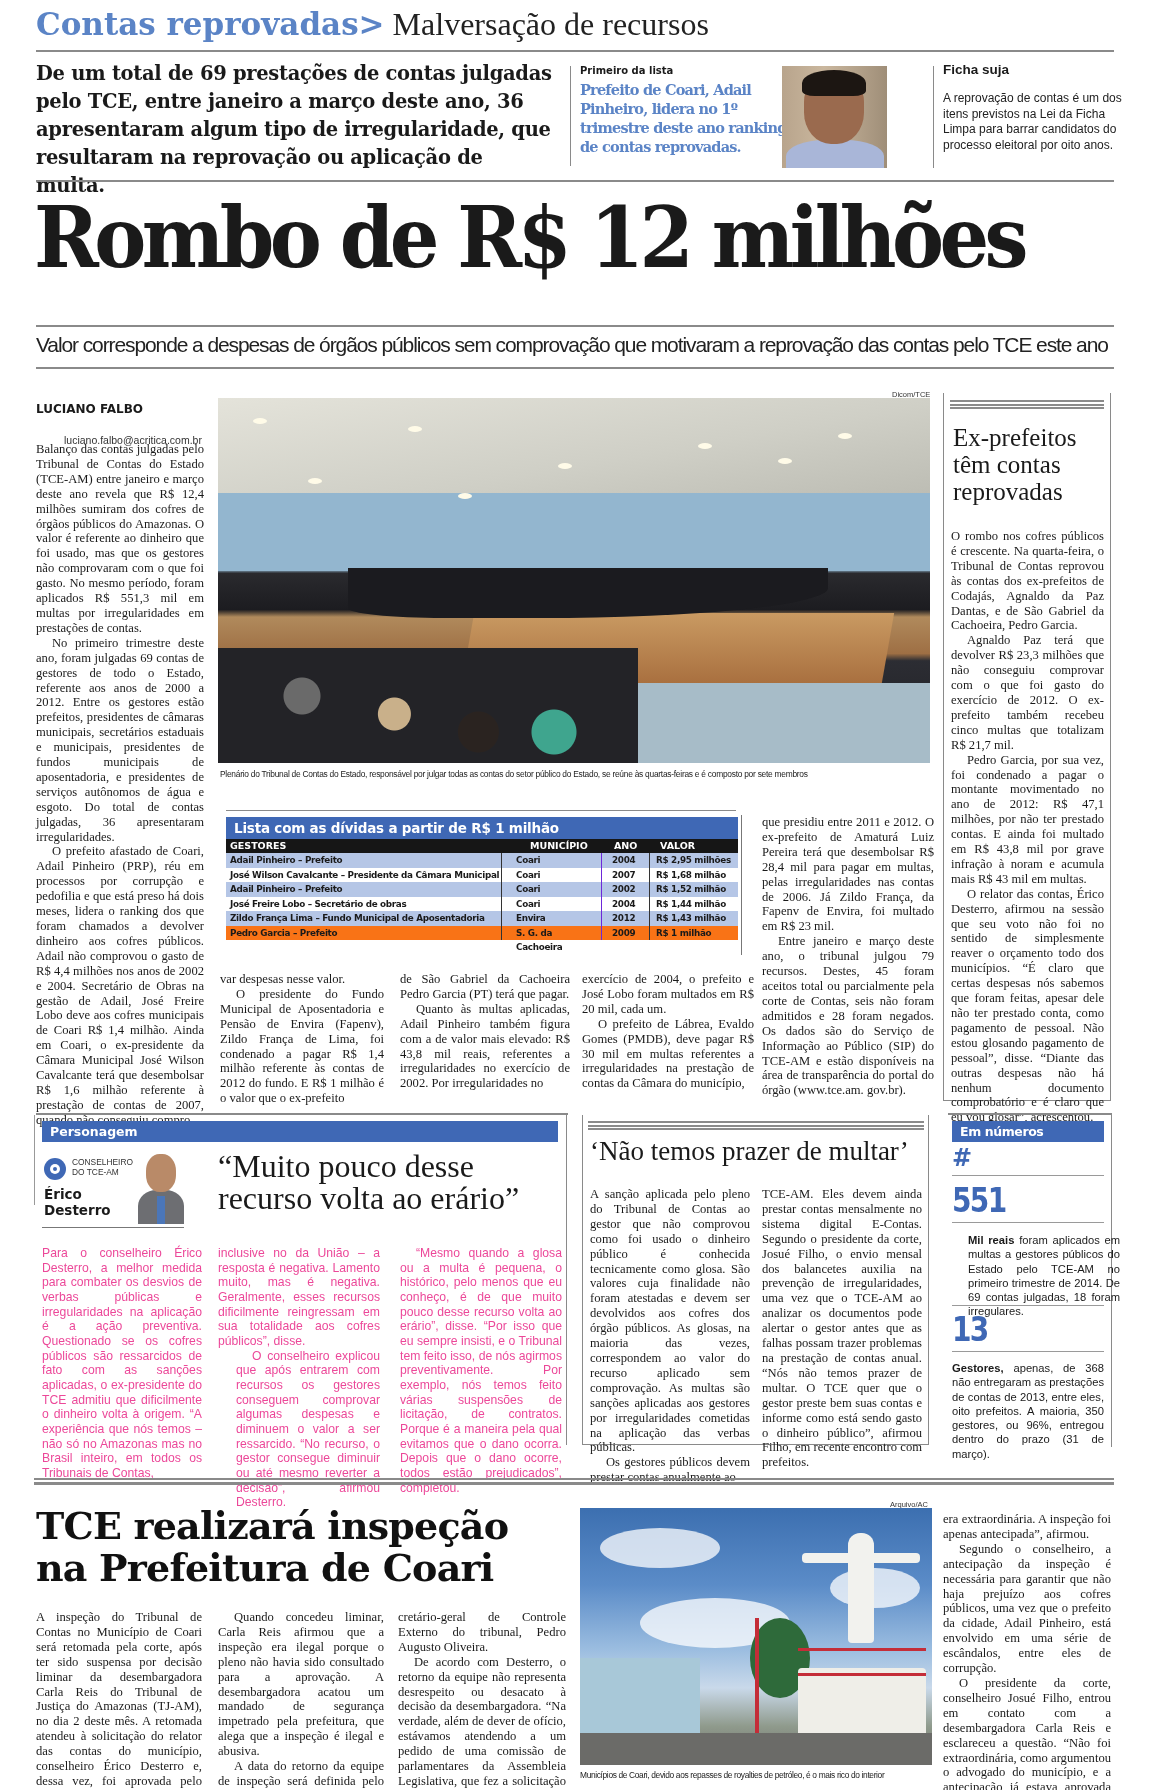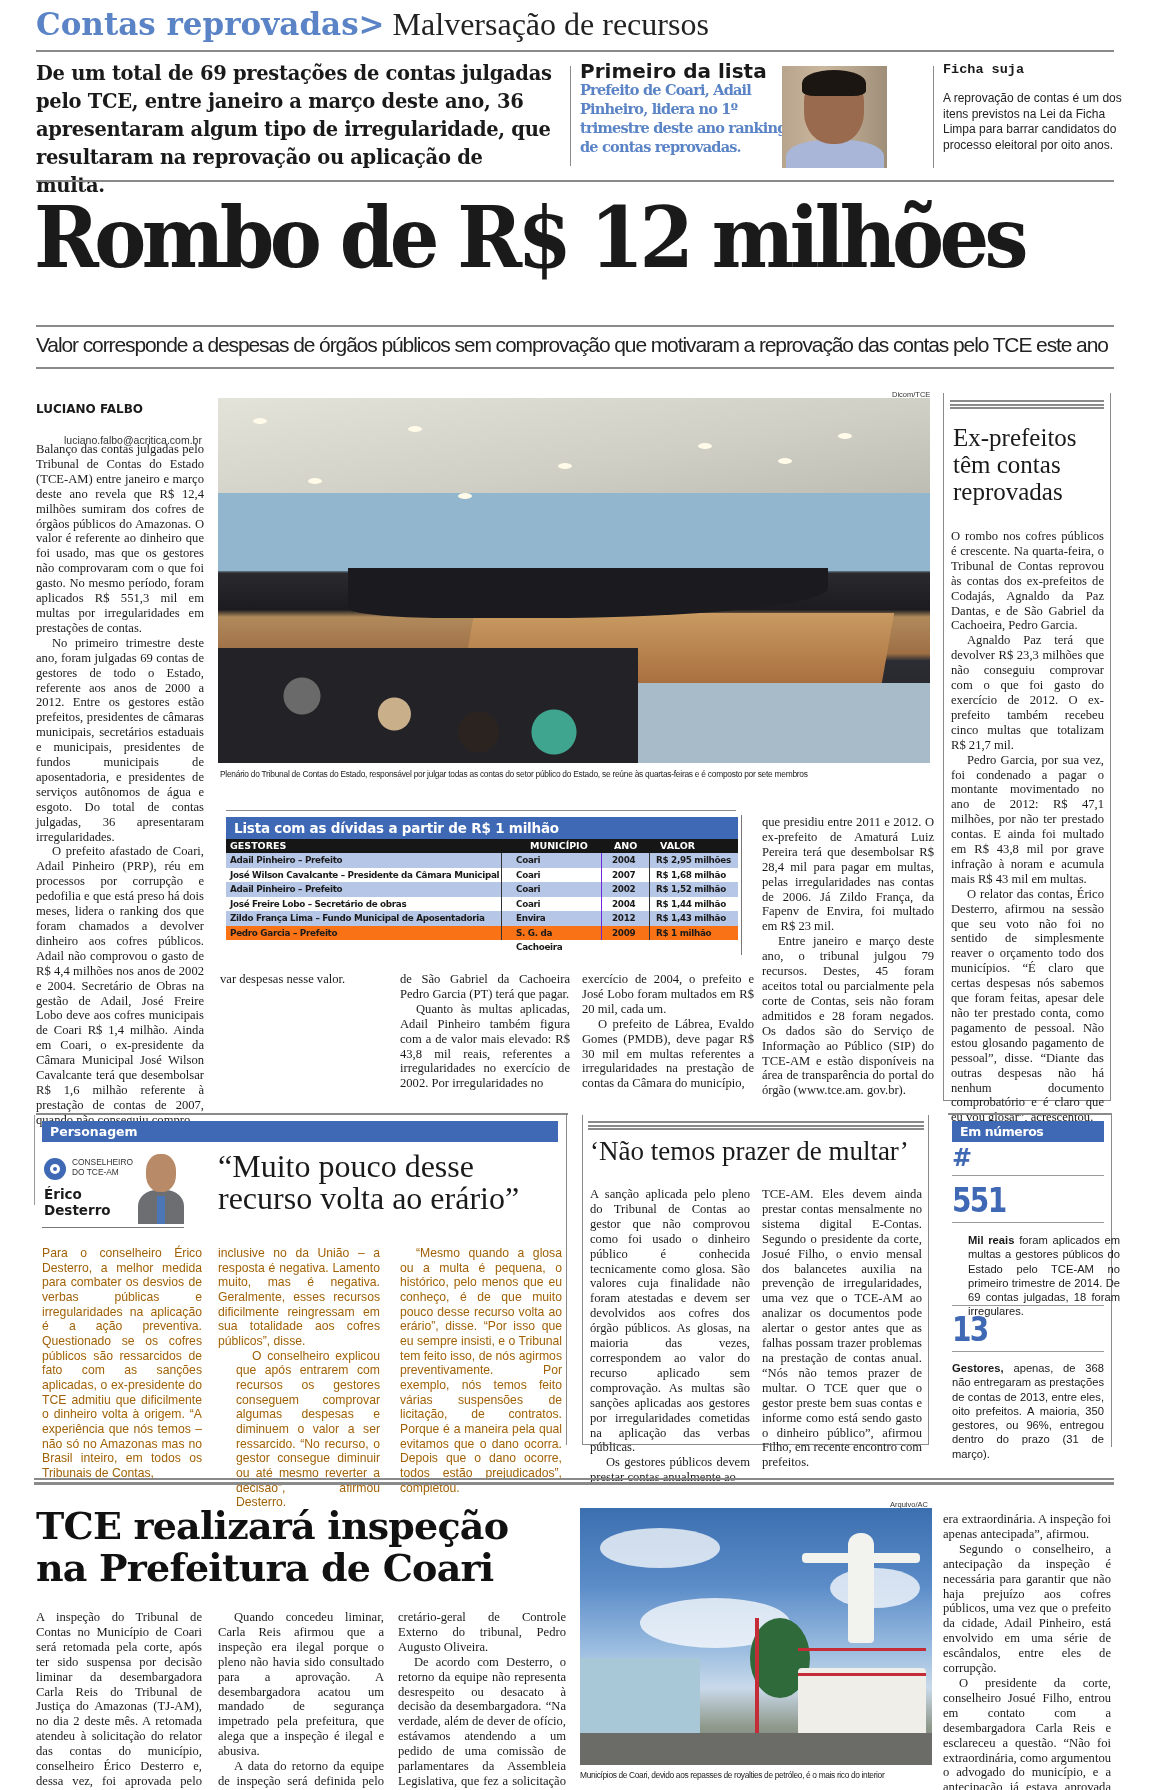--- a/index.html
+++ b/index.html
@@ -11,28 +11,28 @@
   .vrule { position: absolute; width: 1px; background: #8a8a8a; }
   .triple { position: absolute; height: 9px; border-top: 2px solid #8a8a8a; border-bottom: 2px solid #8a8a8a; }
   .triple::after { content: ""; position: absolute; left: 0; right: 0; top: 1.5px; height: 2px; background: #8a8a8a; }
 
   
   #kicker { left: 36px; top: 4px; font-size: 31px; line-height: 40px; white-space: nowrap; }
   #kicker .k1 { color: #5b84c6; font-weight: bold; font-family: "DejaVu Serif", serif; }
   #kicker .k2 { color: #222; font-family: "Liberation Serif", serif; font-size: 32px; }
   #deck { left: 36px; top: 60px; width: 520px; font-size: 19.5px; font-weight: bold; line-height: 28px; font-family: "DejaVu Serif", serif; letter-spacing: -0.3px; }
   #primeiro { left: 580px; top: 62px; width: 215px; }
-  #primeiro .t { font-family: "DejaVu Sans", sans-serif; font-weight: bold; font-size: 20px; line-height: 18px; }
+  #primeiro .t { font-family: "DejaVu Sans", sans-serif; font-weight: bold; font-size: 10px; line-height: 18px; }
   #primeiro .b { font-family: "DejaVu Serif", serif; font-weight: bold; color: #5b84c6; font-size: 14.5px; line-height: 19px; letter-spacing: -0.8px; }
   #photo-adail { left: 782px; top: 66px; width: 105px; height: 102px; background: linear-gradient(90deg, #b8a48c 0%, #cab79e 40%, #9f8e78 100%); overflow: hidden; }
   #photo-adail .face { position: absolute; left: 22px; top: 8px; width: 60px; height: 70px; border-radius: 40% 40% 45% 45%; background: #9a6a4e; }
   #photo-adail .hair { position: absolute; left: 20px; top: 4px; width: 64px; height: 26px; border-radius: 50% 50% 20% 20%; background: #1c1612; }
   #photo-adail .shirt { position: absolute; left: 4px; top: 74px; width: 98px; height: 40px; border-radius: 40% 40% 0 0; background: #a9b6d8; }
   #ficha { left: 943px; top: 62px; width: 180px; }
-  #ficha .t { font-family: Liberation Mono, monospace; font-weight: bold; font-size: 13.5px; }
+  #ficha .t { font-family: Liberation Sans, sans-serif; font-weight: bold; font-size: 13.5px; }
   #ficha .b { font-family: "Liberation Sans", sans-serif; font-size: 12px; line-height: 15.5px; margin-top: 14px; color: #222; }
 
   #headline { left: 34px; top: 188px; font-family: "DejaVu Serif", serif; font-weight: bold; font-size: 84px; line-height: 100px; letter-spacing: -5px; white-space: nowrap; transform: scaleX(0.93); transform-origin: left top; color: #1a1a1a; }
   #subdeck { left: 36px; top: 332px; font-family: "Liberation Sans", sans-serif; font-size: 21px; line-height: 26px; white-space: nowrap; letter-spacing: -1.1px; color: #222; }
 
   
   #byline { left: 36px; top: 402px; }
   #byline .n { font-family: "DejaVu Sans", sans-serif; font-weight: bold; font-size: 12px; }
   #byline .e { font-family: "Liberation Sans", sans-serif; font-size: 10.5px; margin-top: 18px; color: #333; padding-left: 28px; }
   .body { position: absolute; font-family: "Liberation Serif", serif; font-size: 12.6px; line-height: 14.9px; text-align: justify; color: #1a1a1a; }
@@ -89,21 +89,21 @@
   #pers-icon::after { content: ""; position: absolute; left: 6px; top: 6px; width: 10px; height: 10px; border-radius: 50%; background: #fff; }
   #pers-icon::before { content: ""; position: absolute; left: 9px; top: 9px; width: 4px; height: 4px; border-radius: 50%; background: #3f68b5; z-index: 2; }
   #pers-role { left: 72px; top: 1157px; font-family: "Liberation Sans", sans-serif; font-size: 8.4px; line-height: 10px; color: #333; }
   #pers-name { left: 44px; top: 1186px; font-family: "DejaVu Sans", sans-serif; font-weight: bold; font-size: 13.5px; line-height: 16px; }
   #photo-erico { left: 138px; top: 1152px; width: 46px; height: 72px; overflow: hidden; background: #fff; }
   #photo-erico .h { position: absolute; left: 8px; top: 2px; width: 30px; height: 38px; border-radius: 45%; background: #b98a68; }
   #photo-erico .s { position: absolute; left: 0; top: 38px; width: 46px; height: 40px; border-radius: 40% 40% 0 0; background: #6d6e72; }
   #photo-erico .t { position: absolute; left: 19px; top: 44px; width: 8px; height: 28px; background: #4b76b8; }
   #pers-line { left: 42px; top: 1227px; width: 142px; height: 1px; background: #777; }
   #quote1 { left: 218px; top: 1150px; font-family: "Liberation Serif", serif; font-size: 32px; line-height: 32px; width: 340px; color: #1a1a1a; }
-  .body-sans { position: absolute; font-family: "Liberation Sans", sans-serif; font-size: 12.2px; line-height: 14.65px; text-align: justify; color: #a16207; }
+  .body-sans { position: absolute; font-family: "Liberation Sans", sans-serif; font-size: 12.2px; line-height: 14.65px; text-align: justify; color: #ec4899; }
   .body-sans p + p { text-indent: 16px; margin-left: 18px; }
   #pcol1 { left: 42px; top: 1246px; width: 160px; }
   #pcol2 { left: 218px; top: 1246px; width: 162px; }
   #pcol3 { left: 400px; top: 1246px; width: 162px; }
 
   
   #nao-box { left: 582px; top: 1115px; width: 347px; height: 330px; border-left: 1px solid #8a8a8a; border-right: 1px solid #8a8a8a; border-bottom: 1px solid #8a8a8a; }
   #nao-title { left: 590px; top: 1135px; font-family: "Liberation Serif", serif; font-size: 27px; line-height: 32px; white-space: nowrap; color: #1a1a1a; }
   #ncol1 { left: 590px; top: 1187px; width: 160px; }
   #ncol2 { left: 762px; top: 1187px; width: 160px; }
@@ -253,20 +253,21 @@
     <div class="c1">Pedro Garcia – Prefeito</div>
     <div class="c2">S. G. da Cachoeira</div>
     <div class="c3">2009</div>
     <div class="c4">R$ 1 milhão</div>
   </div>
 </div>
 <div class="vline-tbl"></div>
 
 <div id="col2" class="body">
   <p class="noind">var despesas nesse valor.</p>
+  <p>O presidente do Fundo Municipal de Aposentadoria e Pensão de Envira (Fapenv), Zildo França de Lima, foi condenado a pagar R$ 1,4 milhão referente às contas de 2012 do fundo. E R$ 1 milhão é o valor que o ex-prefeito</p>
 </div>
 <div id="col3" class="body">
   <p class="noind">de São Gabriel da Cachoeira Pedro Garcia (PT) terá que pagar.</p>
   <p>Quanto às multas aplicadas, Adail Pinheiro também figura com a de valor mais elevado: R$ 43,8 mil reais, referentes a irregularidades no exercício de 2002. Por irregularidades no</p>
 </div>
 <div id="col4" class="body">
   <p class="noind">exercício de 2004, o prefeito e José Lobo foram multados em R$ 20 mil, cada um.</p>
   <p>O prefeito de Lábrea, Evaldo Gomes (PMDB), deve pagar R$ 30 mil em multas referentes a irregularidades na prestação de contas da Câmara do município,</p>
 </div>
 <div id="col5" class="body">

